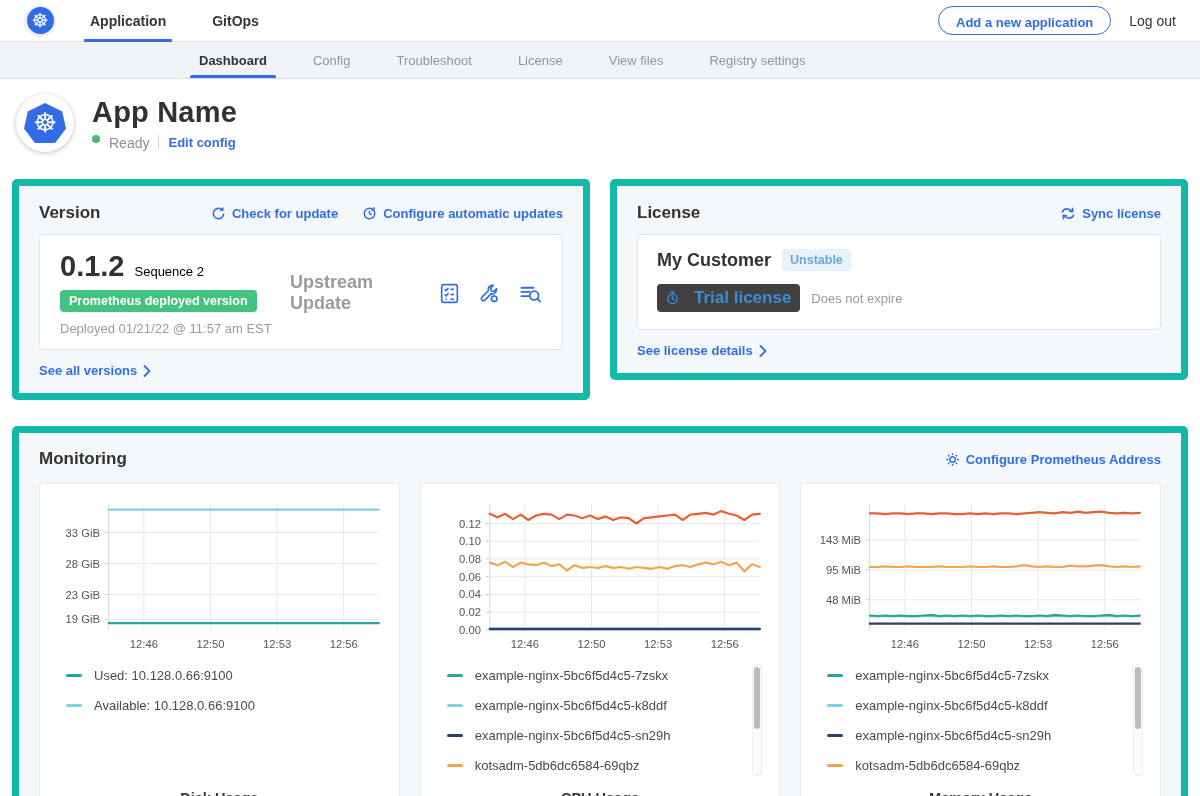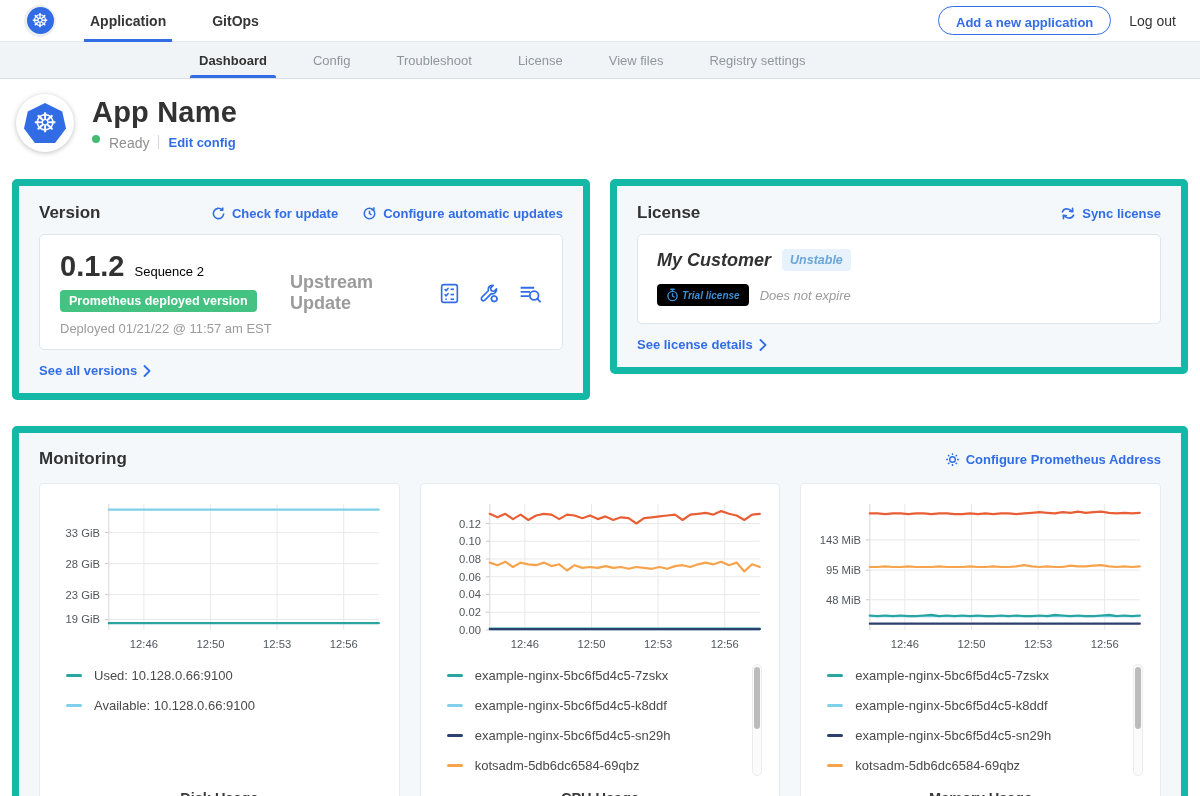--- a/index.html
+++ b/index.html
@@ -48,26 +48,26 @@
   .version-number { font-size:29px; font-weight:800; color:#323232; }
   .sequence { font-size:13px; color:#000000; }
   .deployed-badge { display:inline-block; margin-top:7px; background:#44c282; color:#fff; font-size:12.5px; font-weight:700; padding:4px 9px; border-radius:4px; }
   .deployed-at { margin-top:9px; font-size:13px; color:#9b9b9b; }
   .upstream { flex:1; font-size:18px; font-weight:700; color:#9b9b9b; }
   .version-icons { display:flex; align-items:center; gap:17px; }
   .icon-btn { cursor:pointer; display:flex; }
   .see-link { margin-top:13px; display:flex; }
 
   .license-card { width:578px; }
-  .license-inner { padding:14px 19px 17px;font-style:italic; }
+  .license-inner { padding:14px 19px 17px; }
   .customer-row { display:flex; align-items:center; gap:11px; }
   .customer-name { font-size:18px; font-weight:700; color:#323232; }
   .channel-badge { background:#e7f2fc; color:#6ba6d9; font-size:12.5px; font-weight:700; padding:4px 8px; border-radius:4px; }
   .license-type-row { display:flex; align-items:center; gap:11px; margin-top:13px; }
-  .trial-badge { background:#000000; color:#3a8fd8; font-size:10px; font-weight:700; padding:4px 9px; border-radius:4px; display:inline-flex; align-items:center; gap:3px; }
+  .trial-badge { background:#404040; color:#3a8fd8; font-size:17px; font-weight:700; padding:4px 9px; border-radius:4px; display:inline-flex; align-items:center; gap:15px; }
   .expiry { font-size:13px; color:#9b9b9b; }
 
   
   .monitoring-card { margin:26px 12px 0; padding:16px 20px 20px; }
   .charts-row { display:flex; gap:20px; margin-top:14px; }
   .chart-panel { flex:1; background:#fff; border:1px solid #e8ecef; border-radius:4px; padding:12px 14px 13px; display:flex; flex-direction:column; }
   .chart-plot svg { display:block; width:100%; height:160px; }
   .chart-legend { position:relative; height:116px; margin-top:12px; padding-left:12px; }
   .legend-row { display:flex; align-items:center; gap:12px; margin-bottom:15px; }
   .legend-dash { width:16px; height:3px; border-radius:2px; flex:none; }

